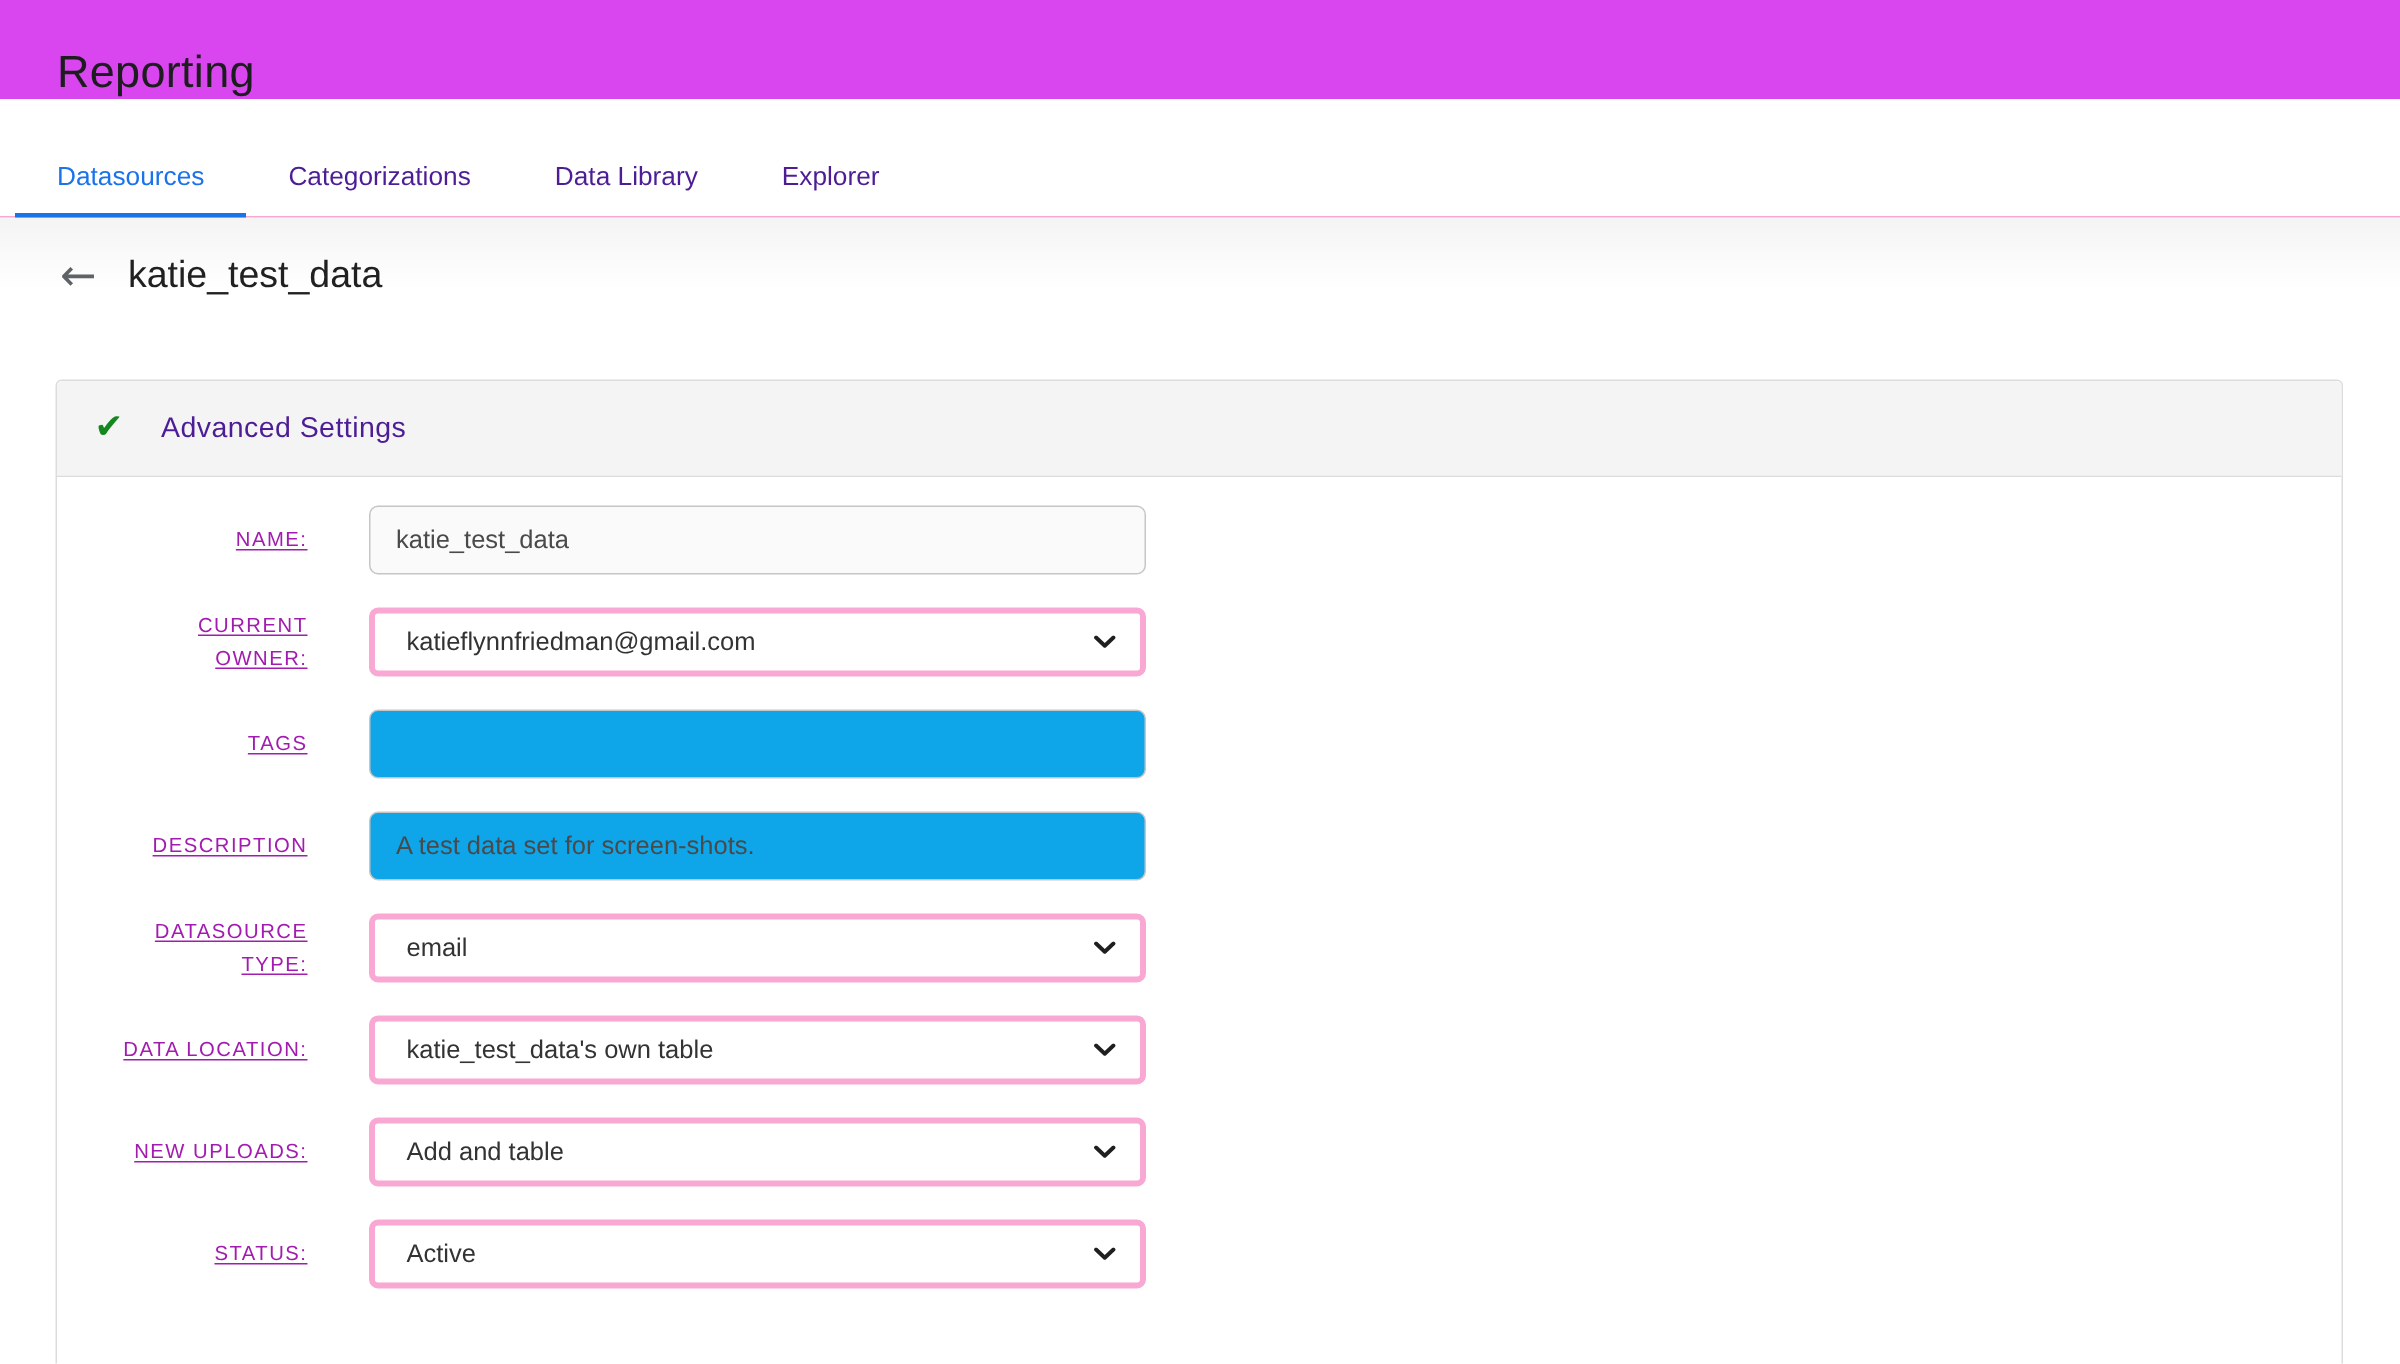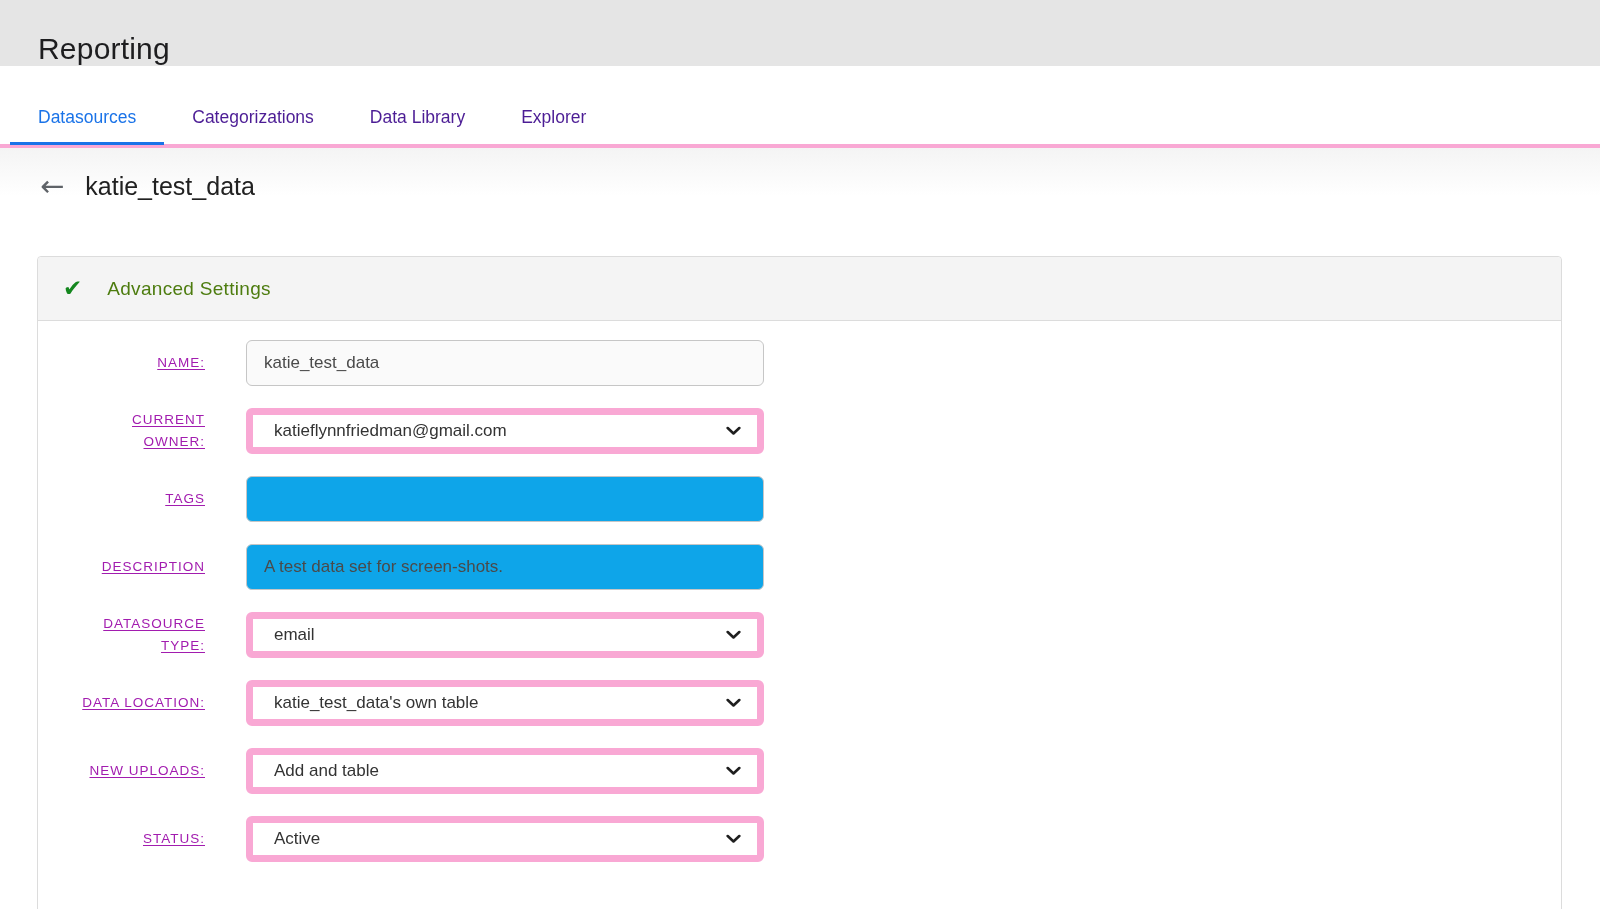--- a/index.html
+++ b/index.html
@@ -1,25 +1,25 @@
 <!DOCTYPE html>
 <html><head>
 <meta charset="utf-8">
 <style>
   * { margin:0; padding:0; box-sizing:border-box; }
   html,body { width:1600px; height:909px; overflow:hidden; background:#fff;
               font-family:"Liberation Sans", sans-serif; }
 
   
-  .app-header { padding:32px 0 0 38px; background:#e5e5e5; }
+  .app-header { padding:32px 0 0 38px; background:#d946ef; }
   .page-title { font-size:30px; font-weight:500; color:#1d1d1f; letter-spacing:.2px; }
 
   
   .tabbar { display:flex; margin-top:28px; padding-left:10px;
-            border-bottom:4px solid #f9a8d4; position:relative; }
+            border-bottom:1px solid #f9a8d4; position:relative; }
   .tab { position:relative; padding:13px 28px 16px; font-size:17.5px; color:#4c1d95;
          cursor:pointer; }
   .tab.active { color:#1a73e8; }
   .tab.active::after { content:""; position:absolute; left:0; right:0; bottom:-1px;
                        height:3px; background:#1a73e8; }
 
   
   .content { height:752px; background:linear-gradient(to bottom,#f4f4f4 0px,#ffffff 48px); }
 
   .back-row { display:flex; align-items:center; gap:21px; padding:24px 0 0 40px; }
@@ -28,36 +28,36 @@
   .detail-title { font-size:25px; font-weight:500; color:#212121; }
 
   
   .panel { margin:55px 38px 0 37px; border:1px solid #dcdcdc; border-radius:4px;
            background:#fff; min-height:660px; }
   .panel-header { height:64px; display:flex; align-items:center; gap:25px;
                   padding-left:25px; background:#f4f4f4;
                   border-bottom:1px solid #dcdcdc; border-radius:4px 4px 0 0; cursor:pointer; }
   .check-icon { font-size:23px; color:#14871e; line-height:1;
                 font-family:"DejaVu Sans", sans-serif; }
-  .panel-title { font-size:19px; color:#4d7c0f; letter-spacing:.3px; }
+  .panel-title { font-size:19px; color:#4c1d95; letter-spacing:.3px; }
 
   .panel-body { padding:19px 0 30px 0; }
   .form-row { display:flex; align-items:center; margin-bottom:22px; }
   .label-cell { width:144px; margin-left:23px; text-align:right;
                 font-size:13.5px; font-weight:500; letter-spacing:1px; color:#a21caf;
                 text-transform:uppercase; text-decoration:underline;
                 text-underline-offset:2px; white-space:pre-line; line-height:1.6; }
   .control-cell { margin-left:41px; width:518px; position:relative; }
 
   input.text-input { width:100%; height:46px; border:1px solid #c6c6c6; border-radius:6px;
                      padding:0 17px; font-size:17px; color:#4a4a4a; background:#0ea5e9;
                      font-family:inherit; outline:none; }
   input.text-input.muted { background:#fafafa; }
 
-  .select { height:46px; border:7px solid #f9a8d4; border-radius:6px; background:#fff;
+  .select { height:46px; border:4px solid #f9a8d4; border-radius:6px; background:#fff;
             display:flex; align-items:center; padding:0 44px 0 21px;
             font-size:17px; color:#333; cursor:pointer; position:relative;
             white-space:nowrap; overflow:hidden; }
   .select .chev { position:absolute; right:16px; top:50%; transform:translateY(-50%); }
 </style>
 </head>
 <body>
 
 <div class="app-header">
   <div class="page-title">Reporting</div>

